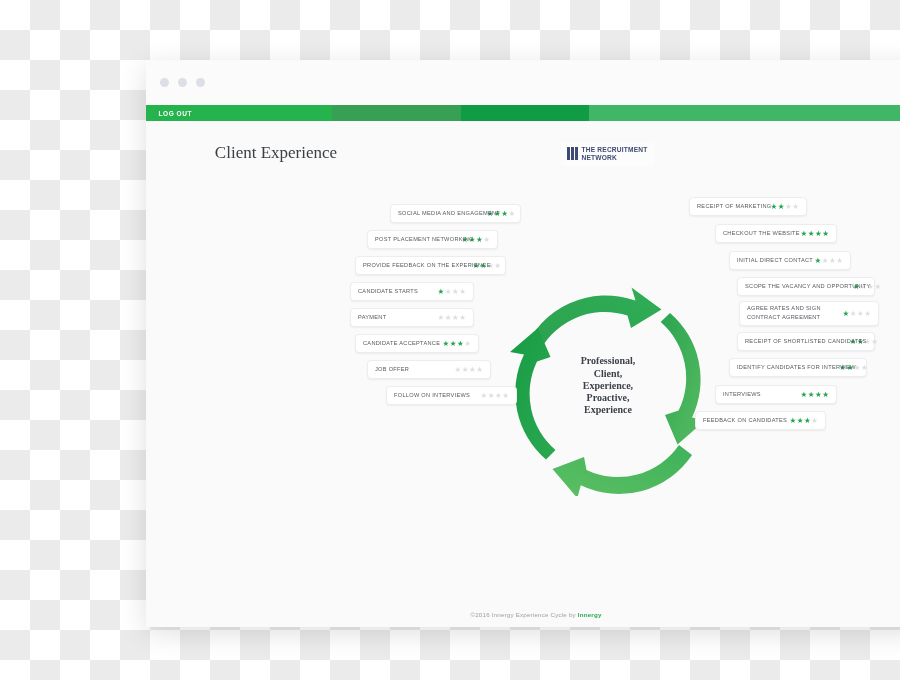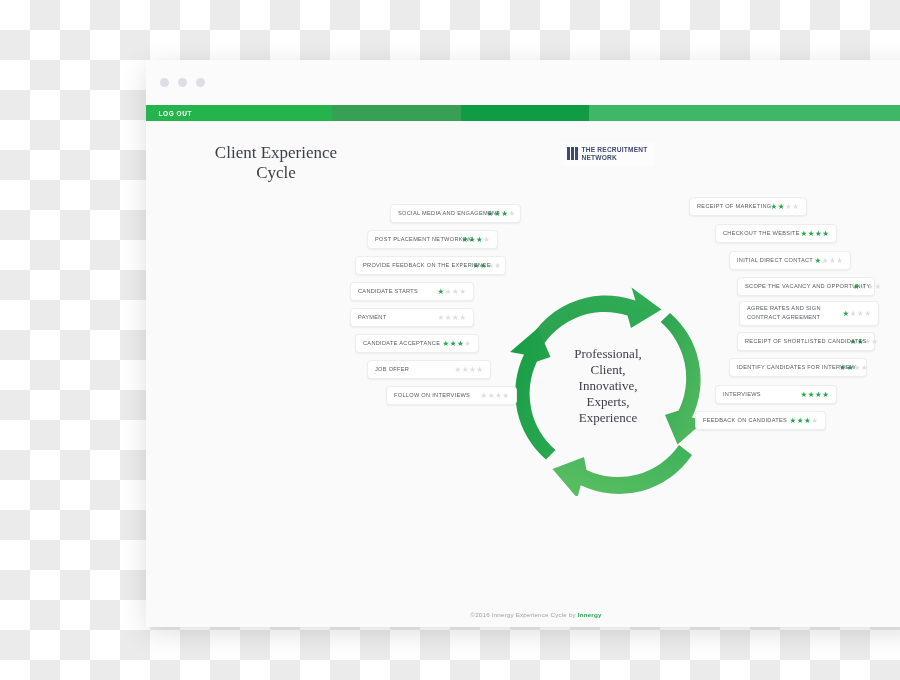--- a/index.html
+++ b/index.html
@@ -48,22 +48,23 @@
   .logo-bars{display:flex;gap:1.5px;}
   .logo-bars i{display:block;width:2.5px;height:13px;background:#3f4a73;}
   .logo-text{font-size:6.6px;font-weight:bold;color:#3f4a73;line-height:1.18;letter-spacing:.2px;}
 
   
   .cycle{position:absolute;left:352px;top:155px;width:220px;height:220px;}
   .cycle svg{display:block;width:220px;height:220px;}
   .center-text{
     position:absolute;left:0;top:0;width:220px;height:220px;
     display:flex;flex-direction:column;align-items:center;justify-content:center;
-    font-family:"Liberation Serif", serif;font-size:13px;color:#3c4149;line-height:1.23;
+    font-family:"Liberation Serif", serif;font-size:10px;color:#3c4149;line-height:1.23;
     pointer-events:none;
+    font-weight:bold;
   }
 
   
   .chip{
     position:absolute;background:#fff;border:1px solid #ededed;border-radius:4px;
     box-shadow:0 1px 2px rgba(0,0,0,0.06);
     height:19px;display:flex;align-items:center;justify-content:space-between;
     padding:0 7px;box-sizing:border-box;gap:5px;
   }
   .chip.tall{height:25px;}
@@ -99,21 +100,20 @@
       </div>
       <div class="navseg s2"></div>
       <div class="navseg s3"></div>
       <div class="navseg s4"></div>
     </div>
 
     <div class="page">
 
       <div class="page-title">
         <div>Client Experience</div>
-        <div>Cycle</div>
       </div>
 
       <div class="logo">
         <span class="logo-bars">
             <i></i>
             <i></i>
             <i></i>
           </span>
         <span class="logo-text">
           <span>THE RECRUITMENT</span><br>
@@ -158,22 +158,22 @@
                    A 74 74 0 0 0 181.0 169.0 Z" fill="url(#gBot)"></path>
 
           <path d="M 48.0 183.5
                    A 88 88 0 0 1 26.0 78.5
                    L 12.0 76.0 L 40.0 52.0 L 52.5 81.0 L 39.0 85.5
                    A 74 74 0 0 0 57.5 174.0 Z" fill="url(#gLeft)"></path>
         </svg>
         <div class="center-text">
           <div>Professional,</div>
           <div>Client,</div>
-          <div>Innovative,</div>
-          <div>Experts,</div>
+          <div>Experience,</div>
+          <div>Proactive,</div>
           <div>Experience</div>
         </div>
       </div>
 
       <div id="left-chips">
           <div class="chip" style="left: 244px; top: 83px; width: 131px;">
             <span class="lbl">SOCIAL MEDIA AND ENGAGEMENT</span>
             <span class="stars">
               <span class="on">★</span>
               <span class="on">★</span>

